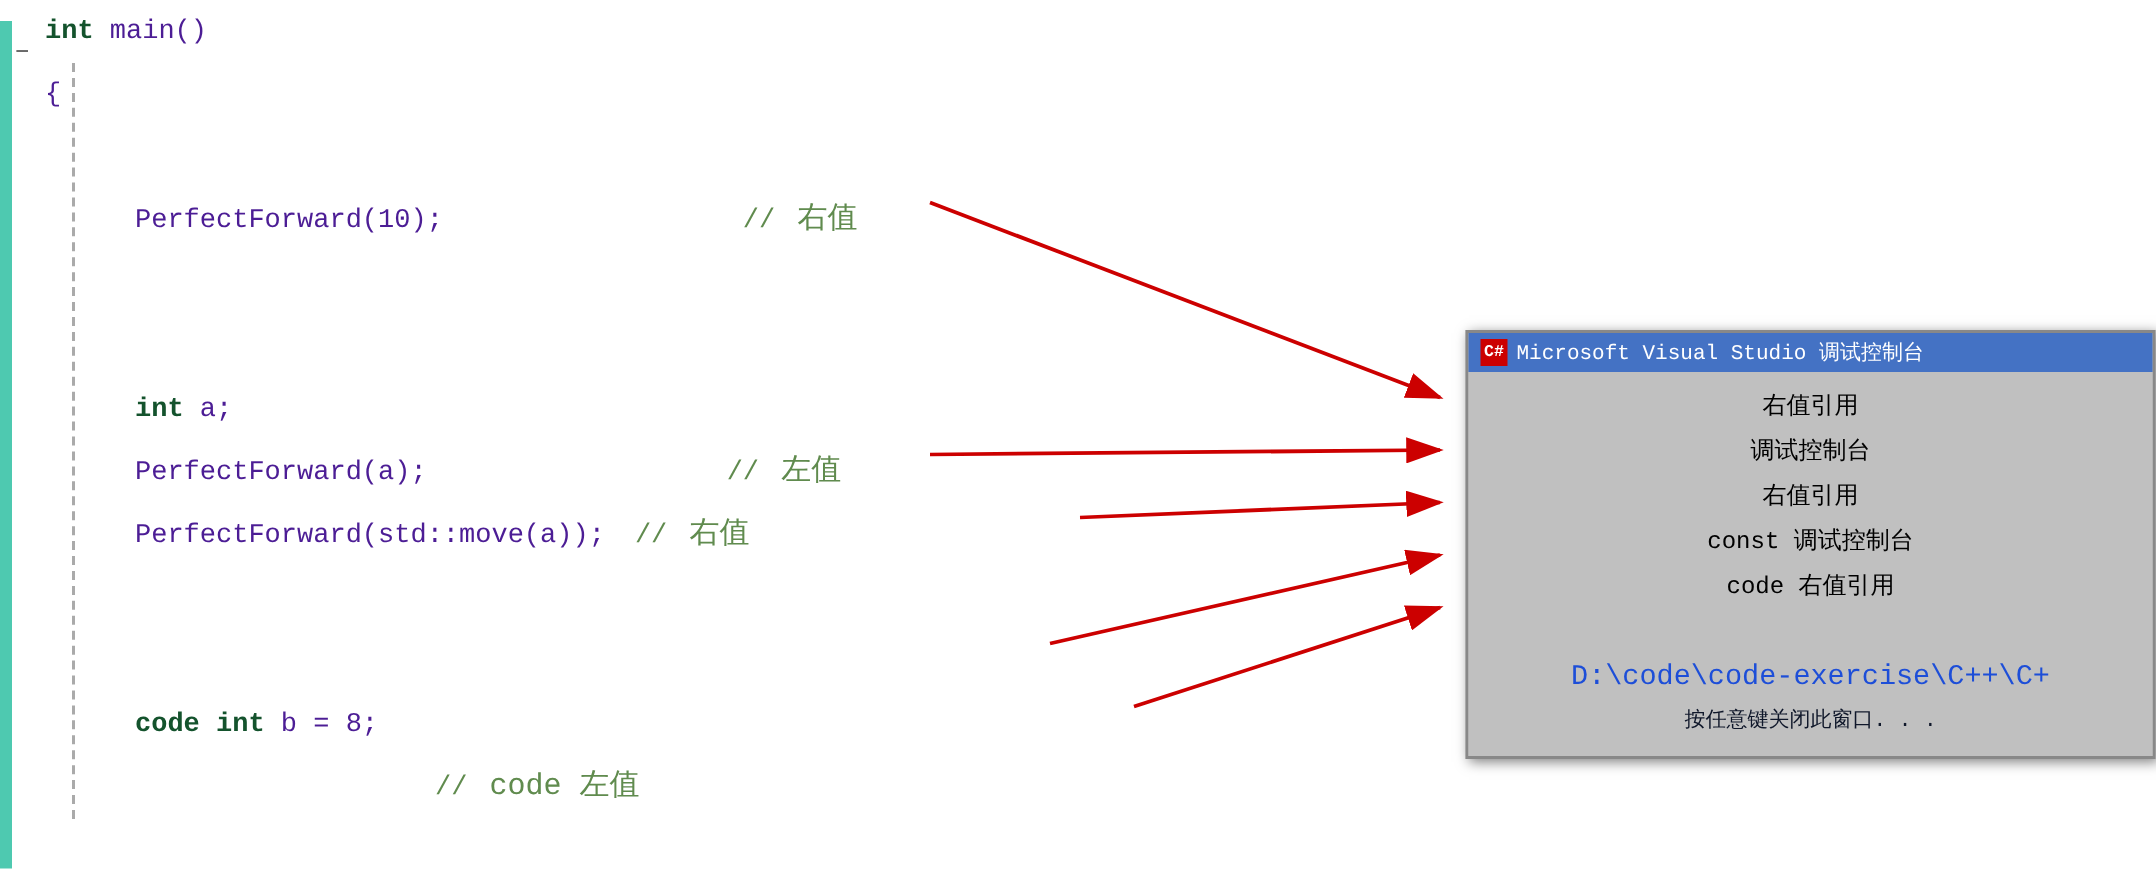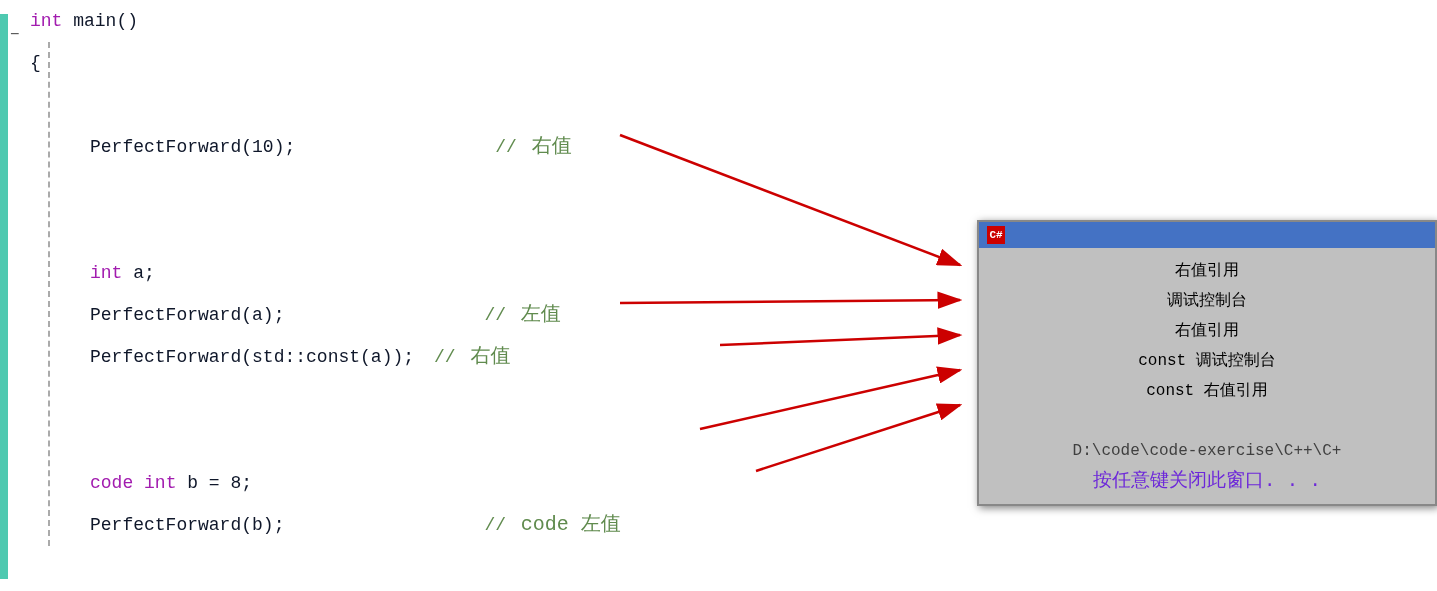--- a/index.html
+++ b/index.html
@@ -50,22 +50,22 @@
       width: 960px;
     }
 
     .code-line {
       display: flex;
       align-items: center;
       height: 42px;
       position: relative;
     }
 
-    .kw-blue { color: #a21caf; font-weight: normal; }
-    .text-normal { color: #0f172a; }
+    .kw-blue { color: #14532d; font-weight: bold; }
+    .text-normal { color: #4c1d95; }
 
     .indent1 { padding-left: 60px; }
 
     .comment {
       color: #608b4e;
       font-size: 18px;
     }
 
     .comment-chinese {
       color: #608b4e;
@@ -125,27 +125,27 @@
       color: #000000;
     }
 
     .console-body .output-line {
       display: block;
       white-space: nowrap;
       text-align: center;
     }
 
     .console-body .path-line {
-      font-size: 16px;
-      color: #404040;
+      font-size: 19px;
+      color: #1d4ed8;
     }
 
     .console-body .press-line {
-      font-size: 19px;
-      color: #6d28d9;
+      font-size: 14px;
+      color: #0f172a;
     }
 
     
     .dashed-vert {
       position: absolute;
       left: 48px;
       top: 42px;
       width: 1px;
       height: 504px;
       border-left: 2px dashed #aaa;
@@ -190,38 +190,37 @@
         <span class="text-normal">&nbsp;a;</span>
     </div>
 
     <div class="code-line indent1">
       <span class="text-normal">PerfectForward(a);</span>
       <span style="display:inline-block; width:200px;"></span>
       <span class="comment">// <span class="comment-chinese">左值</span></span>
     </div>
 
     <div class="code-line indent1">
-      <span class="text-normal">PerfectForward(std::const(a));</span>
+      <span class="text-normal">PerfectForward(std::move(a));</span>
       <span style="display:inline-block; width:20px;"></span>
       <span class="comment">// <span class="comment-chinese">右值</span></span>
     </div>
 
     <div class="code-line indent1"></div>
 
     <div class="code-line indent1"></div>
 
     <div class="code-line indent1">
       <span class="kw-blue">code</span>
       <span class="text-normal">&nbsp;</span>
       <span class="kw-blue">int</span>
       <span class="text-normal">&nbsp;b = 8;</span>
     </div>
 
     <div class="code-line indent1">
-      <span class="text-normal">PerfectForward(b);</span>
       <span style="display:inline-block; width:200px;"></span>
       <span class="comment">// <span class="comment-chinese">code 左值</span></span>
     </div>
 
 
     <div class="code-line indent1"></div>
 
   </div>
 </div>
 
@@ -239,24 +238,25 @@
   <line x1="720" y1="345" x2="960" y2="335" stroke="#cc0000" stroke-width="2.5" marker-end="url(#arrowhead)"></line>
 
   <line x1="700" y1="429" x2="960" y2="370" stroke="#cc0000" stroke-width="2.5" marker-end="url(#arrowhead)"></line>
 
   <line x1="756" y1="471" x2="960" y2="405" stroke="#cc0000" stroke-width="2.5" marker-end="url(#arrowhead)"></line>
 </svg>
 
 <div class="console-popup">
   <div class="console-titlebar">
     <span class="console-icon">C#</span>
+    <span>Microsoft Visual Studio 调试控制台</span>
   </div>
   <div class="console-body">
     <span class="output-line">右值引用</span>
     <span class="output-line">调试控制台</span>
     <span class="output-line">右值引用</span>
     <span class="output-line">const 调试控制台</span>
-    <span class="output-line">const 右值引用</span>
+    <span class="output-line">code 右值引用</span>
     <span class="output-line">&nbsp;</span>
     <span class="output-line path-line">D:\code\code-exercise\C++\C+</span>
     <span class="output-line press-line">按任意键关闭此窗口. . .</span>
   </div>
 </div>
 
 </body></html>

